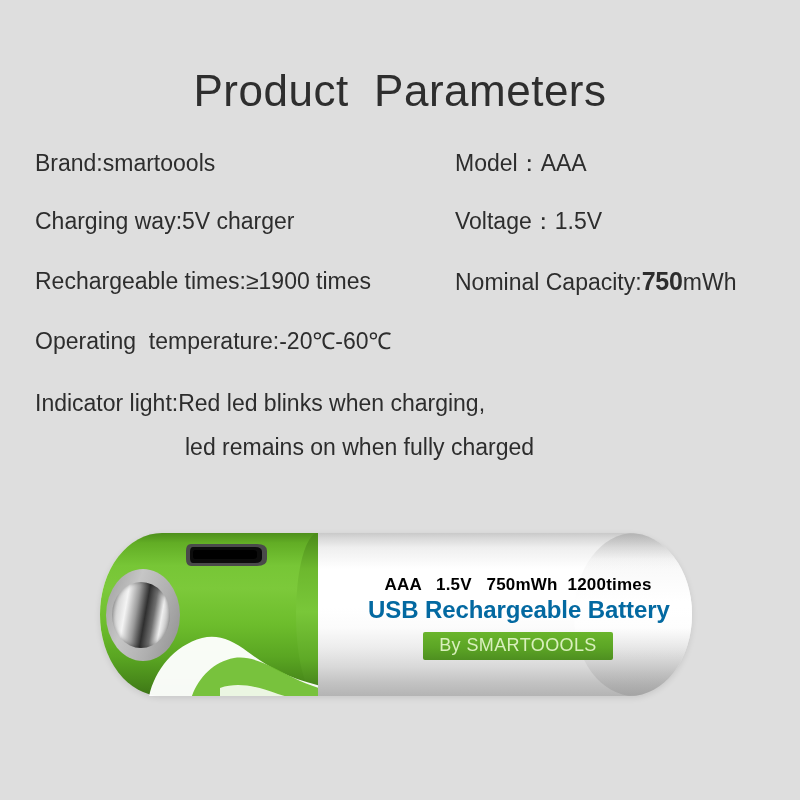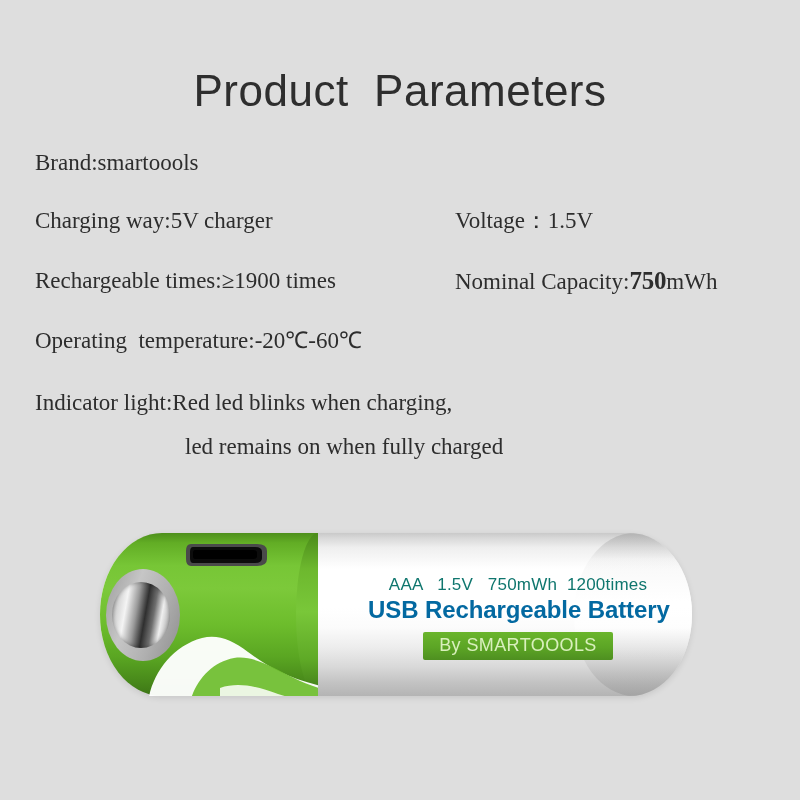--- a/index.html
+++ b/index.html
@@ -37,21 +37,20 @@
     top: 148px;
     left: 0;
     width: 800px;
     height: 330px;
   }
   .spec-row {
     position: absolute;
     left: 0;
     width: 772px;
     height: 34px;
-    font-family: Liberation Serif, serif;
   }
   .spec-cell {
     position: absolute;
     font-size: 23px;
     font-weight: 400;
     color: #2d2d2d;
     white-space: pre;
     line-height: 30px;
   }
   .col-left  { left: 35px; }
@@ -211,22 +210,22 @@
   }
 
   
   .label-line-1 {
     position: absolute;
     left: 268px;
     top: 42px;
     width: 300px;
     text-align: center;
     font-size: 17px;
-    font-weight: 400;
-    color: #0f766e;
+    font-weight: 700;
+    color: #000000;
     letter-spacing: 0.2px;
     white-space: pre;
   }
   .label-line-2 {
     position: absolute;
     left: 268px;
     top: 63px;
     width: 300px;
     text-align: center;
     font-size: 24px;
@@ -256,20 +255,21 @@
 </style>
 </head>
 <body>
 
 <div id="page-title">Product  Parameters</div>
 
 <div id="spec-block">
 
   <div class="spec-row row-1">
     <div class="spec-cell col-left">Brand:smartoools</div>
+    <div class="spec-cell col-right">Model：AAA</div>
   </div>
 
   <div class="spec-row row-2">
     <div class="spec-cell col-left">Charging way:5V charger</div>
     <div class="spec-cell col-right">Voltage：1.5V</div>
   </div>
 
   <div class="spec-row row-3">
     <div class="spec-cell col-left">Rechargeable times:≥1900 times</div>
     <div class="spec-cell col-right"><span>Nominal Capacity:</span><span class="cap-num">750</span><span>mWh</span></div>

